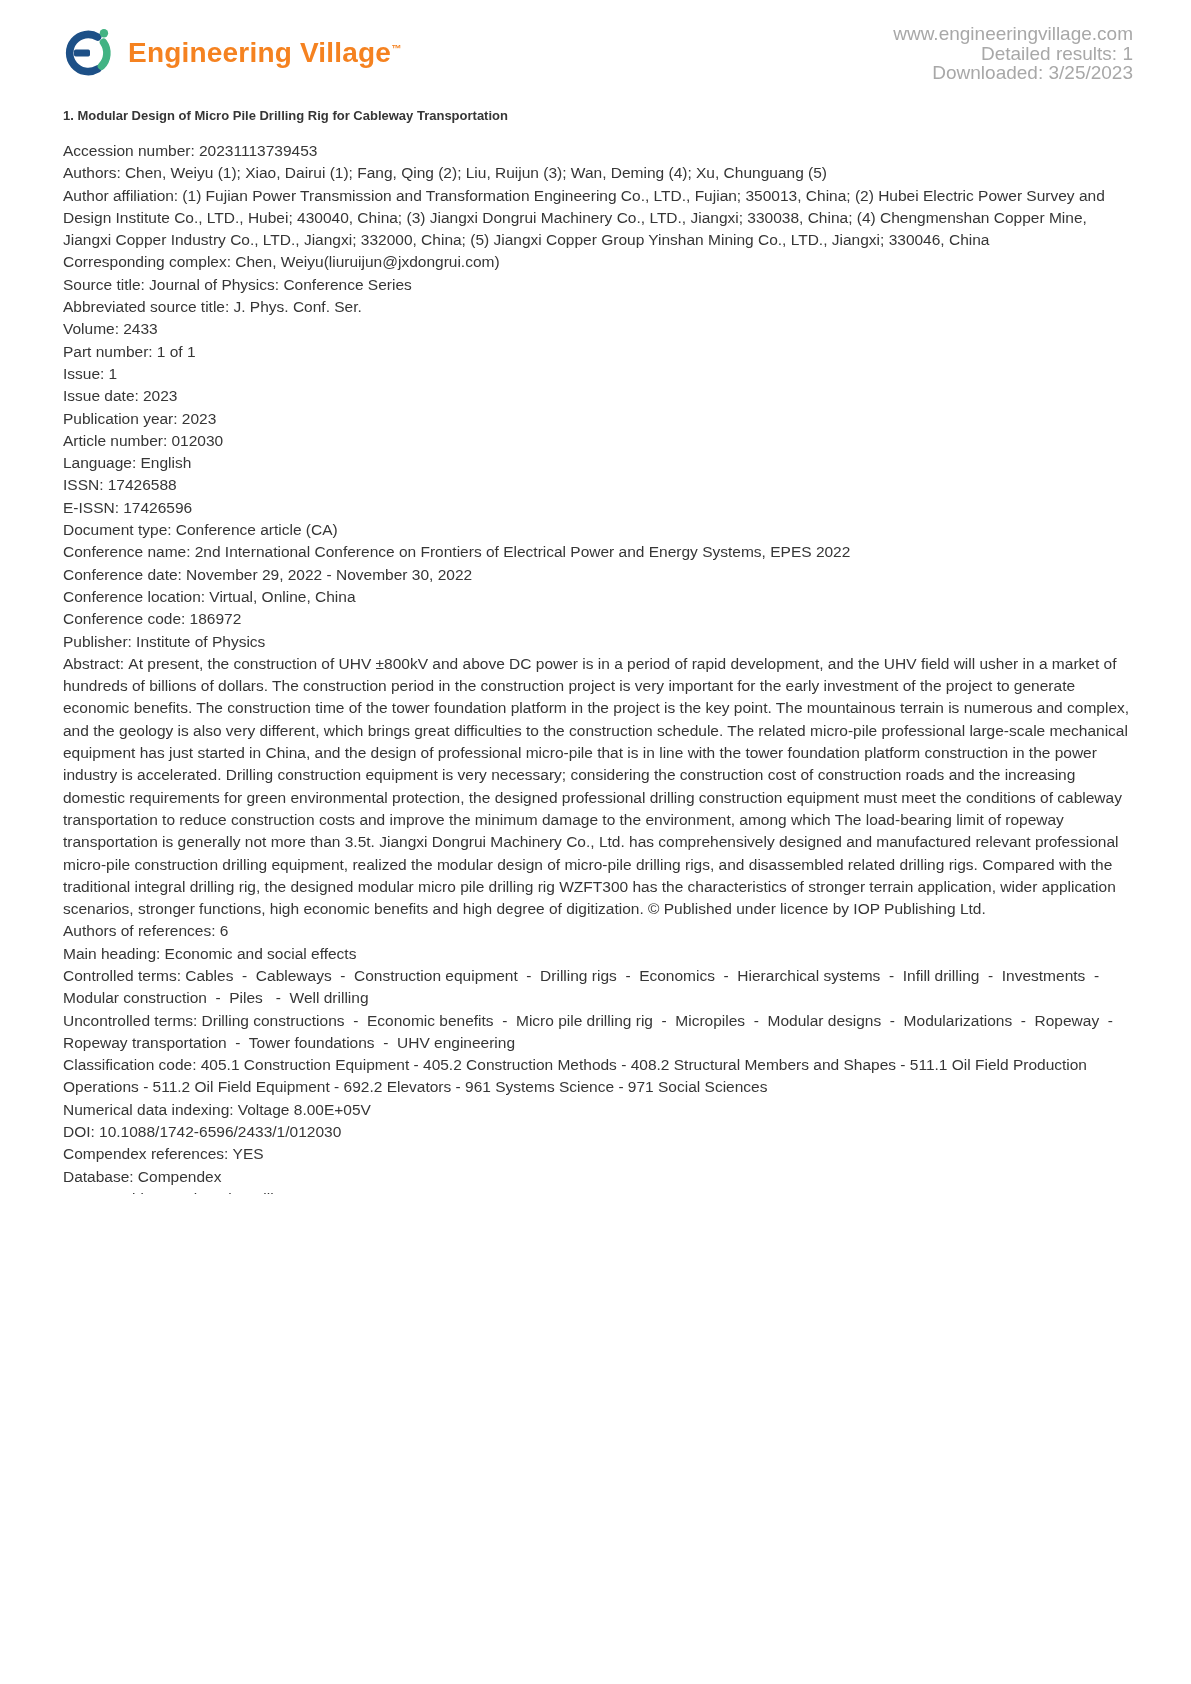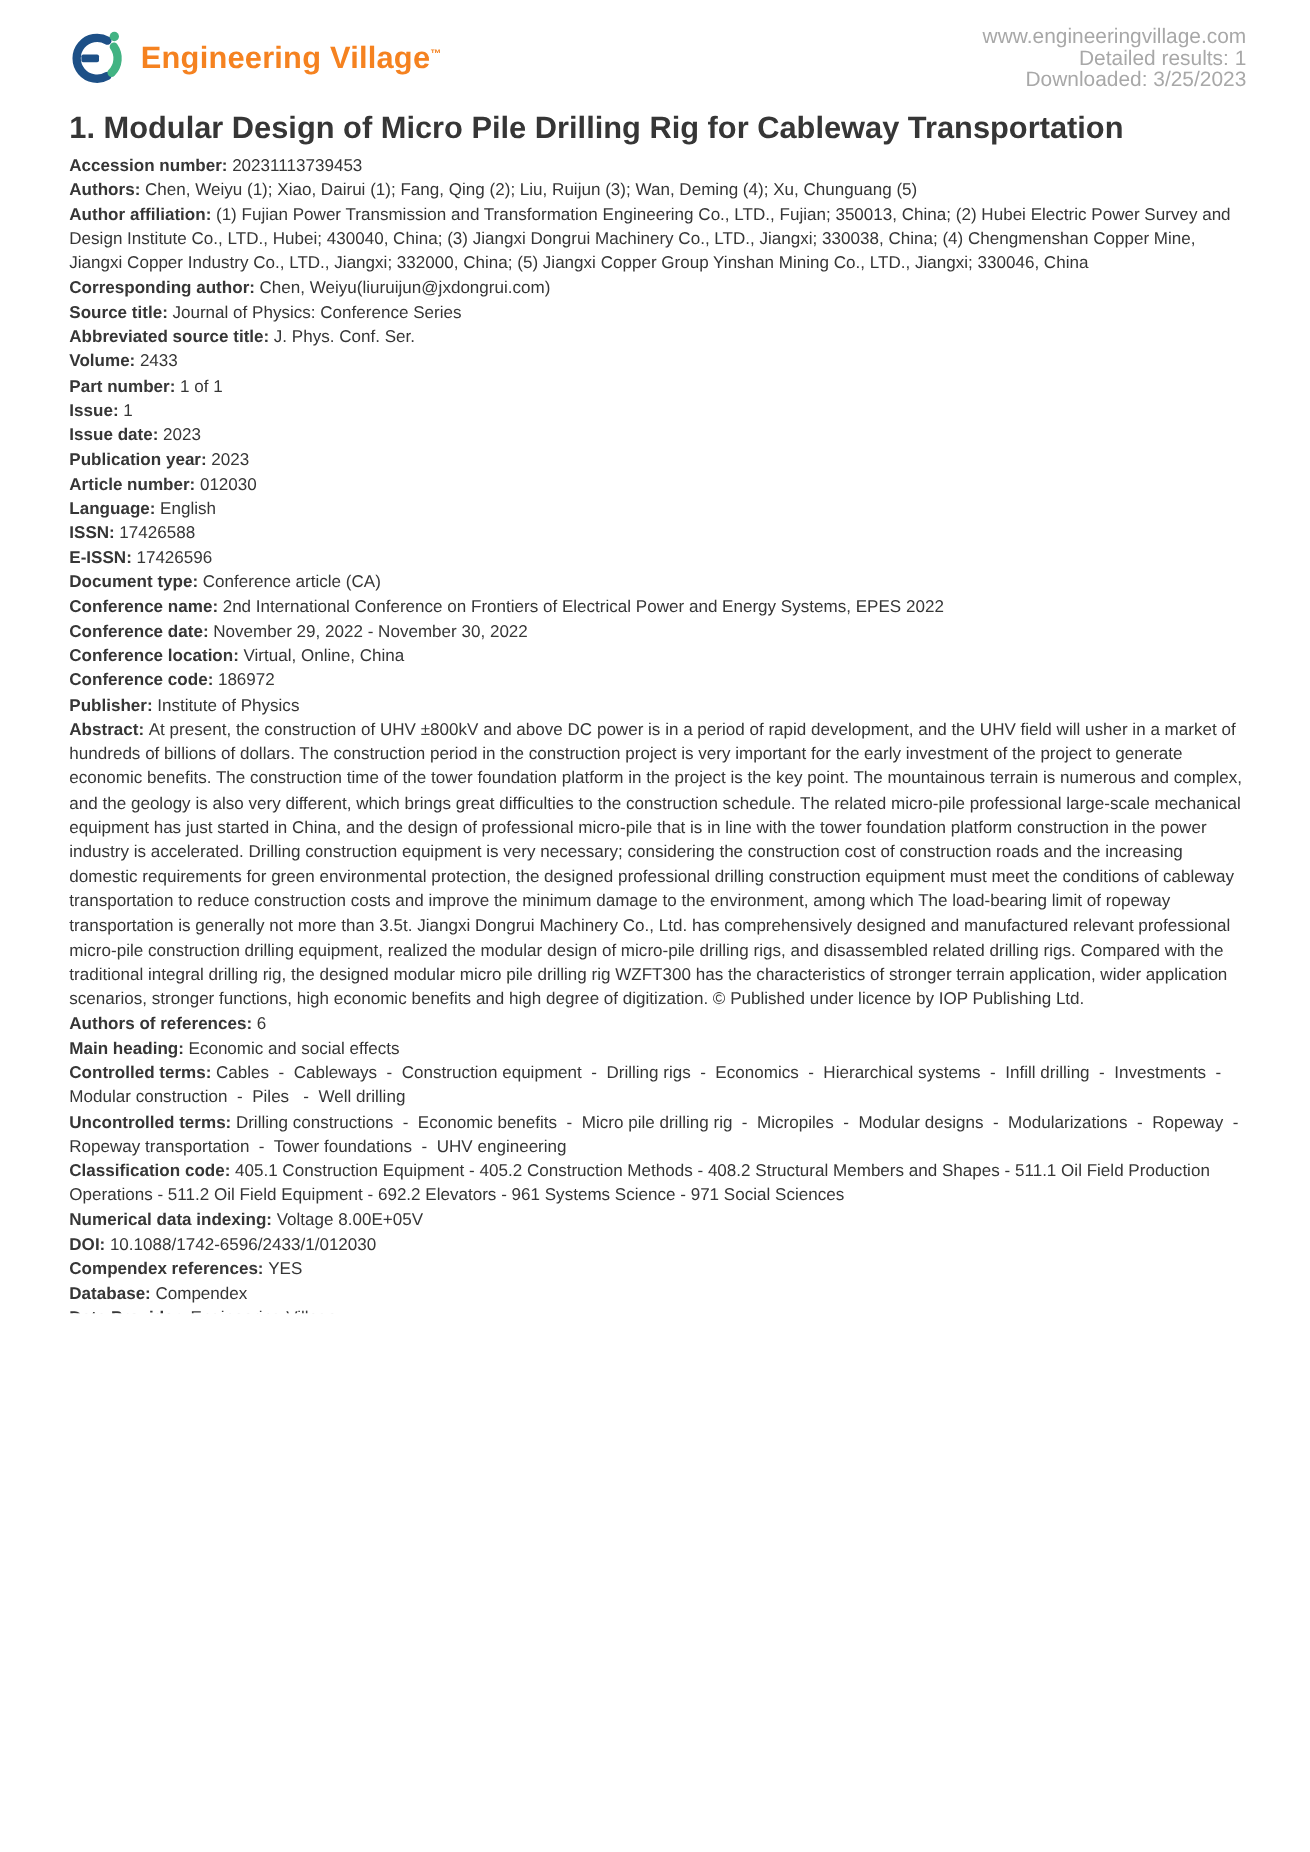--- a/index.html
+++ b/index.html
@@ -48,28 +48,28 @@
   
   .content {
     position: absolute;
     left: 63px;
     top: 103px;
     width: 1072px;
     font-size: 15.5px;
     line-height: 22.3px;
   }
   .title {
-    font-size: 28px;
+    font-size: 13px;
     font-weight: bold;
     line-height: 26px;
     margin: 0 0 11px 0;
     color: #363636;
   }
   .field { margin: 0; white-space: pre-wrap; }
-  .label { font-weight: bold; margin-right: 0.27em; }
+  .label { font-weight: normal; margin-right: 0.27em; }
 
   
   .footer {
     position: absolute;
     left: 63px;
     right: 58px;
     top: 1614px;
     display: flex;
     justify-content: space-between;
     color: #bdbdbd;
@@ -104,21 +104,21 @@
     <div>Detailed results: 1</div>
     <div>Downloaded: 3/25/2023</div>
   </div>
 
   <div class="content">
     <h1 class="title">1. Modular Design of Micro Pile Drilling Rig for Cableway Transportation</h1>
     <div id="fields-container">
         <p class="field"><span class="label">Accession number:</span><span class="value">20231113739453</span></p>
         <p class="field"><span class="label">Authors:</span><span class="value">Chen, Weiyu (1); Xiao, Dairui (1); Fang, Qing (2); Liu, Ruijun (3); Wan, Deming (4); Xu, Chunguang (5)</span></p>
         <p class="field"><span class="label">Author affiliation:</span><span class="value">(1) Fujian Power Transmission and Transformation Engineering Co., LTD., Fujian; 350013, China; (2) Hubei Electric Power Survey and Design Institute Co., LTD., Hubei; 430040, China; (3) Jiangxi Dongrui Machinery Co., LTD., Jiangxi; 330038, China; (4) Chengmenshan Copper Mine, Jiangxi Copper Industry Co., LTD., Jiangxi; 332000, China; (5) Jiangxi Copper Group Yinshan Mining Co., LTD., Jiangxi; 330046, China</span></p>
-        <p class="field"><span class="label">Corresponding author:</span><span class="value">Chen, Weiyu(liuruijun@jxdongrui.com)</span></p>
+        <p class="field"><span class="label">Corresponding complex:</span><span class="value">Chen, Weiyu(liuruijun@jxdongrui.com)</span></p>
         <p class="field"><span class="label">Source title:</span><span class="value">Journal of Physics: Conference Series</span></p>
         <p class="field"><span class="label">Abbreviated source title:</span><span class="value">J. Phys. Conf. Ser.</span></p>
         <p class="field"><span class="label">Volume:</span><span class="value">2433</span></p>
         <p class="field"><span class="label">Part number:</span><span class="value">1 of 1</span></p>
         <p class="field"><span class="label">Issue:</span><span class="value">1</span></p>
         <p class="field"><span class="label">Issue date:</span><span class="value">2023</span></p>
         <p class="field"><span class="label">Publication year:</span><span class="value">2023</span></p>
         <p class="field"><span class="label">Article number:</span><span class="value">012030</span></p>
         <p class="field"><span class="label">Language:</span><span class="value">English</span></p>
         <p class="field"><span class="label">ISSN:</span><span class="value">17426588</span></p>

